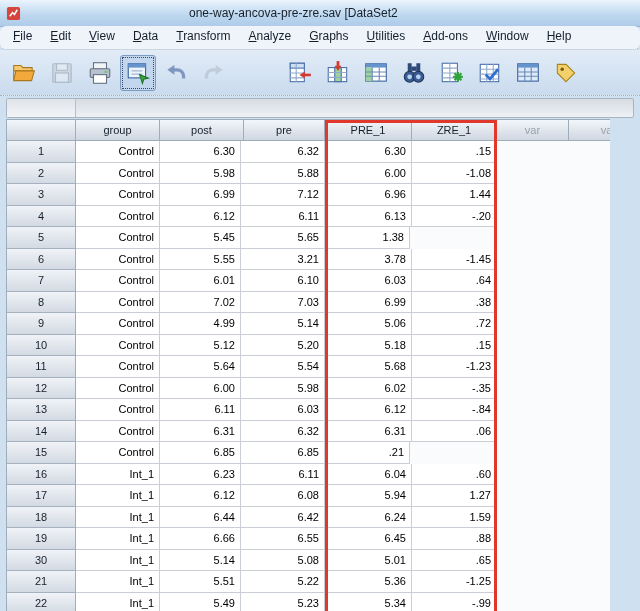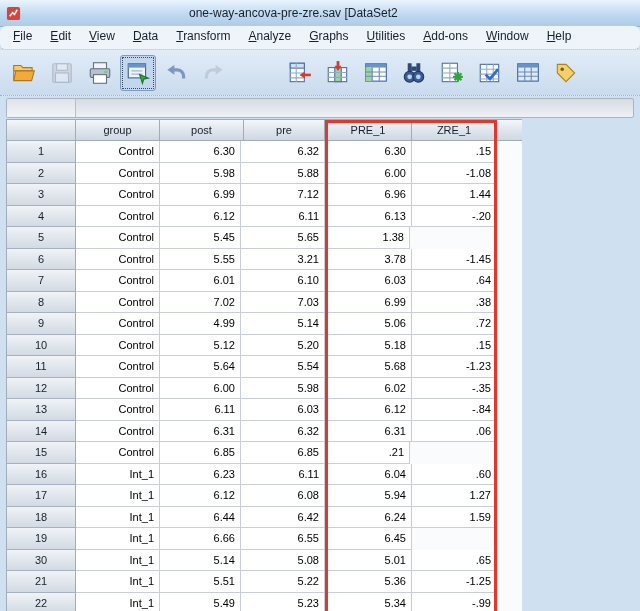--- a/index.html
+++ b/index.html
@@ -42,21 +42,21 @@
   
   .cellbar{
     position:absolute;top:98px;left:6px;right:6px;height:18px;
     background:linear-gradient(#d6dce3,#eef1f5);
     border:1px solid #a9b4c1;border-radius:2px;display:flex;
   }
   .cellref{width:68px;border-right:1px solid #b6c0cc;background:linear-gradient(#dfe4ea,#f2f4f7);}
   .celledit{flex:1;}
   
   .grid{
-    position:absolute;top:119px;left:6px;width:516px;bottom:0;
+    position:absolute;top:119px;left:6px;width:604px;bottom:0;
     background:#f9fbfd;overflow:hidden;
   }
   .grid-header{display:flex;height:22px;}
   .grid-row{display:flex;height:21.5px;}
   .hcell{
     box-sizing:border-box;flex:none;display:flex;align-items:center;justify-content:center;
     background:linear-gradient(#f3f6fa,#cfd7e1);
     border-right:1px solid #9facba;border-bottom:1px solid #9facba;border-top:1px solid #9facba;
     font-size:11px;color:#16202b;
   }
@@ -408,20 +408,21 @@
           <div class="cell c3">6.42</div>
           <div class="cell c4">6.24</div>
           <div class="cell c5">1.59</div>
         </div>
         <div class="grid-row">
           <div class="rowhead first c0">19</div>
           <div class="cell c1">Int_1</div>
           <div class="cell c2">6.66</div>
           <div class="cell c3">6.55</div>
           <div class="cell c4">6.45</div>
+          <div class="cell c5">.88</div>
         </div>
         <div class="grid-row">
           <div class="rowhead first c0">30</div>
           <div class="cell c1">Int_1</div>
           <div class="cell c2">5.14</div>
           <div class="cell c3">5.08</div>
           <div class="cell c4">5.01</div>
           <div class="cell c5">.65</div>
         </div>
         <div class="grid-row">

